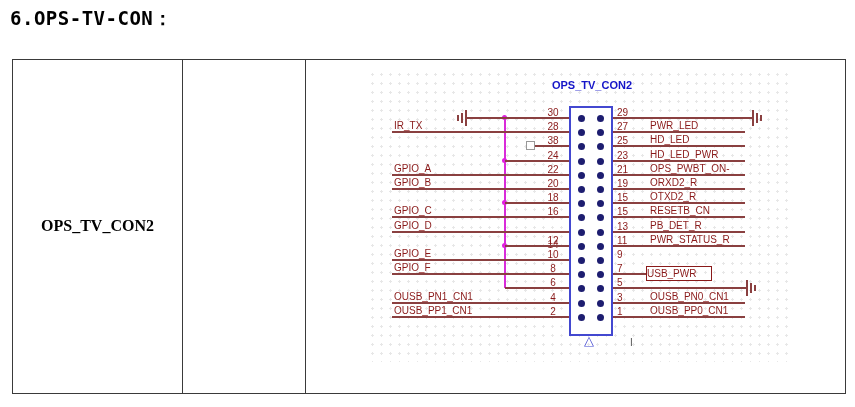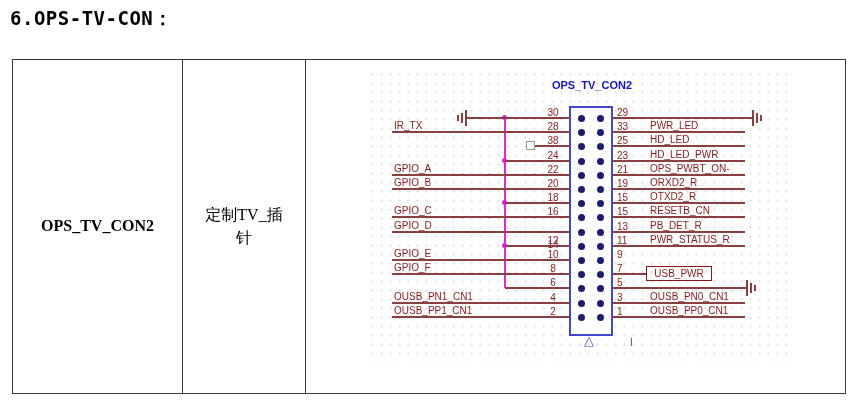--- a/index.html
+++ b/index.html
@@ -26,38 +26,35 @@
   .wire{position:absolute;height:1.5px;background:#8a4040;}
   .vwire{position:absolute;left:504px;top:118px;width:1.5px;height:170px;background:#d92bd9;}
   .dot{position:absolute;left:502px;width:5px;height:5px;border-radius:50%;background:#e020e0;}
   .pnum{position:absolute;width:24px;font-size:10px;line-height:10px;color:#8a1a1a;}
   .pnum.r{text-align:center;}
   .netlabel{position:absolute;font-size:10px;line-height:10px;color:#8a1a1a;white-space:nowrap;}
   .gnd{position:absolute;width:11px;height:16px;}
   .gbar{position:absolute;width:2px;background:#8a4040;}
   .nc-square{position:absolute;left:526px;top:141px;width:9px;height:9px;border:1px solid #999;background:#fff;box-sizing:border-box;}
   .pwr-box{position:absolute;left:646px;top:266px;width:66px;height:15px;border:1px solid #8a1a1a;
-           box-sizing:border-box;font-size:10px;line-height:13px;text-align:center;color:#8a1a1a;}
+           box-sizing:border-box;font-size:10px;line-height:13px;text-align:left;color:#8a1a1a;}
   .tri{position:absolute;left:584px;top:334px;font-size:13px;line-height:13px;color:#4348d0;}
   .mark{position:absolute;left:630px;top:338px;font-size:10px;line-height:10px;color:#555;}
 </style>
 </head>
 <body>
 
 <div id="canvas">
 
   <div class="heading">6.OPS-TV-CON：</div>
 
   <div class="tbl-border"></div>
   <div class="vline" style="left:182px"></div>
   <div class="vline" style="left:305px"></div>
   <div class="cell cell-name">OPS_TV_CON2</div>
-  <div class="cell cell-desc">
-      <span>定制TV_插针</span>
-    </div>
 
   <div class="grid"></div>
 
   <div class="sch-title">OPS_TV_CON2</div>
   <div class="conn-body"></div>
 
   <div class="vwire"></div>
   <div class="dot" style="top:115px"></div>
   <div class="dot" style="top:158px"></div>
   <div class="dot" style="top:200px"></div>
@@ -84,21 +81,21 @@
   <div class="pnum r" style="left:541px;top:108px">30</div>
   <div class="pnum" style="left:617px;top:108px">29</div>
   <span class="pin" style="left:578px;top:115px"></span>
   <span class="pin" style="left:597px;top:115px"></span>
 
   <div class="wire" style="left:392px;top:131px;width:177px"></div>
   <div class="wire" style="left:613px;top:131px;width:132px"></div>
   <div class="netlabel" style="left:394px;top:121px">IR_TX</div>
   <div class="netlabel" style="left:650px;top:121px">PWR_LED</div>
   <div class="pnum r" style="left:541px;top:122px">28</div>
-  <div class="pnum" style="left:617px;top:122px">33</div>
+  <div class="pnum" style="left:617px;top:122px">27</div>
   <span class="pin" style="left:578px;top:129px"></span>
   <span class="pin" style="left:597px;top:129px"></span>
 
   <div class="wire" style="left:535px;top:145px;width:34px"></div>
   <div class="wire" style="left:613px;top:145px;width:132px"></div>
   <div class="nc-square"></div>
   <div class="netlabel" style="left:650px;top:135px">HD_LED</div>
   <div class="pnum r" style="left:541px;top:136px">38</div>
   <div class="pnum" style="left:617px;top:136px">25</div>
   <span class="pin" style="left:578px;top:143px"></span>

